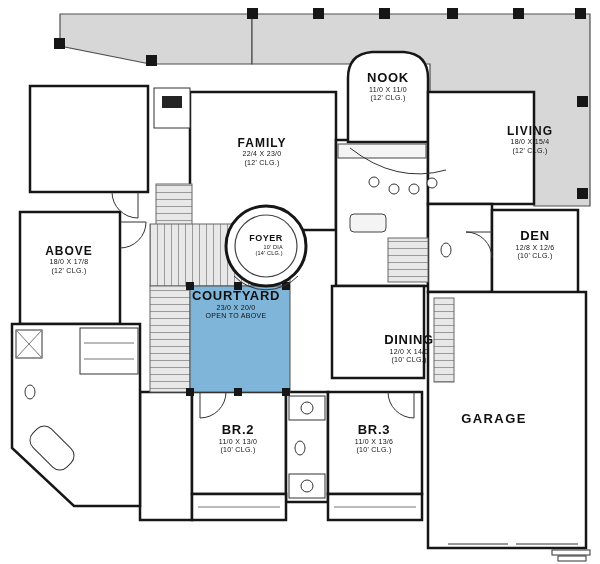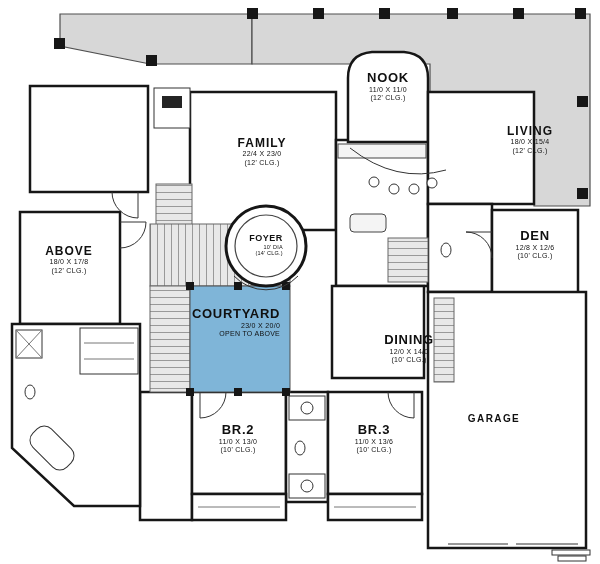--- a/index.html
+++ b/index.html
@@ -25,21 +25,21 @@
   .dark      { fill:#242424; }
 
   
   .lbl {
     position:absolute; transform:translate(-50%,-50%); text-align:center;
     color:#101010; line-height:1.2; white-space:nowrap; z-index:2;
   }
   .lbl .nm { font-weight:bold; font-size:12px; letter-spacing:1px; }
   .lbl .dm { font-size:7px; letter-spacing:0.3px; }
   .lbl.small .nm { font-size:13px; letter-spacing:0.7px; }
-  .lbl.big .nm { font-size:10px; letter-spacing:1.4px; }
+  .lbl.big .nm { font-size:13px; letter-spacing:1.4px; }
   .lbl.tiny { line-height:1.1;text-align:right; }
   .lbl.tiny .nm { font-size:9px; letter-spacing:0.5px; }
   .lbl.tiny .dm { font-size:5.5px; letter-spacing:0.2px; }
 </style>
 </head>
 <body>
 
 <div class="plan">
 
   <svg width="600" height="564" viewBox="0 0 600 564">
@@ -210,21 +210,21 @@
     <div class="dm">10' DIA</div>
     <div class="dm">(14' CLG.)</div>
   </div>
 
   <div class="lbl small" style="left:535px; top:244px;">
     <div class="nm">DEN</div>
     <div class="dm">12/8 X 12/6</div>
     <div class="dm">(10' CLG.)</div>
   </div>
 
-  <div class="lbl small" style="left:236px; top:322px;text-align:right;">
+  <div class="lbl small" style="left:236px; top:304px;">
     <div class="nm">COURTYARD</div>
     <div class="dm">23/0 X 20/0</div>
     <div class="dm">OPEN TO ABOVE</div>
   </div>
 
   <div class="lbl small" style="left:377px; top:348px;margin-left:32px;">
     <div class="nm">DINING</div>
     <div class="dm">12/0 X 14/0</div>
     <div class="dm">(10' CLG.)</div>
   </div>

